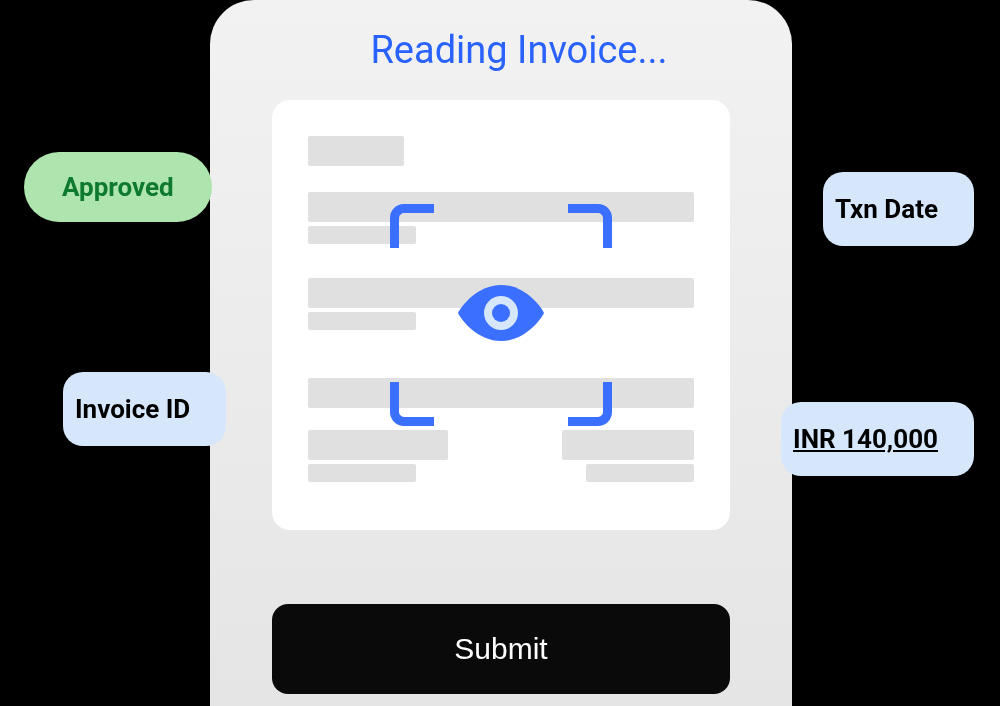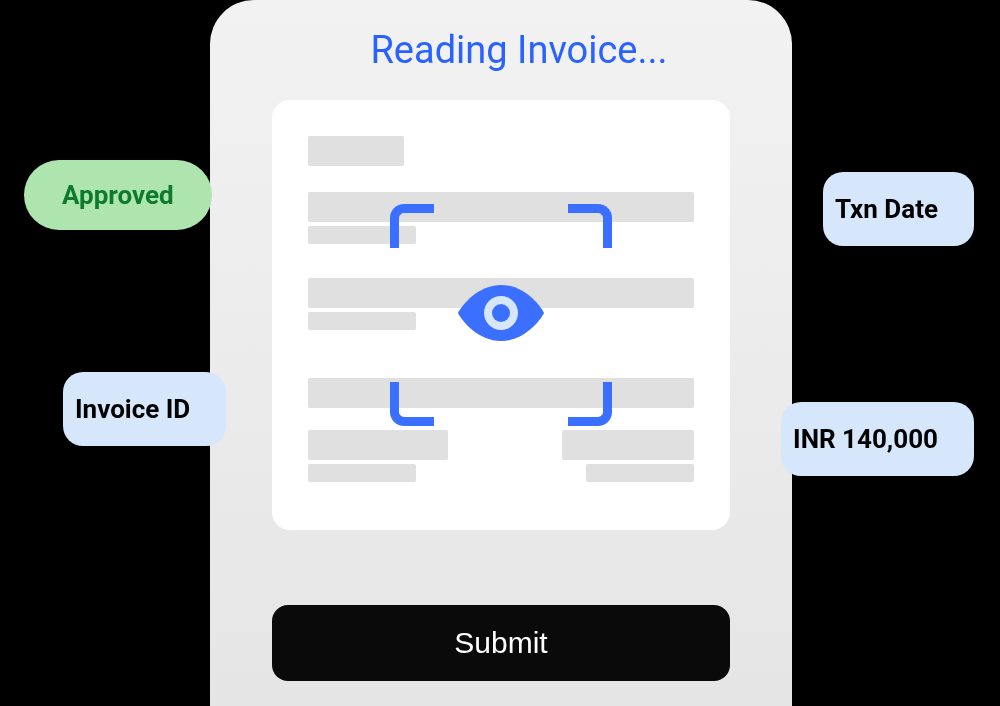--- a/index.html
+++ b/index.html
@@ -76,23 +76,23 @@
     .corner.br { bottom: 0; right: 0; border-left: none; border-top: none; border-radius: 0 0 14px 0; }
     .eye-icon {
       position: absolute;
       left: 50%;
       top: 50%;
       transform: translate(-50%, -50%);
     }
     .submit-btn {
       position: absolute;
       left: 62px;
-      bottom: 25px;
+      bottom: 12px;
       width: 458px;
-      height: 76px;
+      height: 90px;
       background: #0a0a0a;
       color: #fff;
       border: none;
       border-radius: 16px;
       font-size: 30px;
       font-weight: 500;
       cursor: pointer;
     }
     .pill {
       position: absolute;
@@ -104,24 +104,24 @@
       white-space: nowrap;
     }
     .pill-green {
       background: #aee5ae;
       color: #0d7a2f;
     }
     .pill-blue {
       background: #d6e6fb;
       padding-left: 12px;
     }
-    .pill-approved { left: 24px; top: 160px; border-radius: 40px; padding: 20px 38px; }
+    .pill-approved { left: 24px; top: 152px; border-radius: 40px; padding: 20px 38px; }
     .pill-invoice { left: 63px; top: 372px; }
     .pill-txn { right: 26px; top: 172px; }
-    .pill-amount { right: 26px; top: 402px; }
+    .pill-amount { right: 26px; top: 402px; text-decoration: underline; }
   </style>
 </head>
 <body>
 
 <div class="phone-card">
   <div class="title">Reading Invoice...</div>
 
   <div class="document">
     <div class="doc-line l1"></div>
     <div class="doc-line l2"></div>

